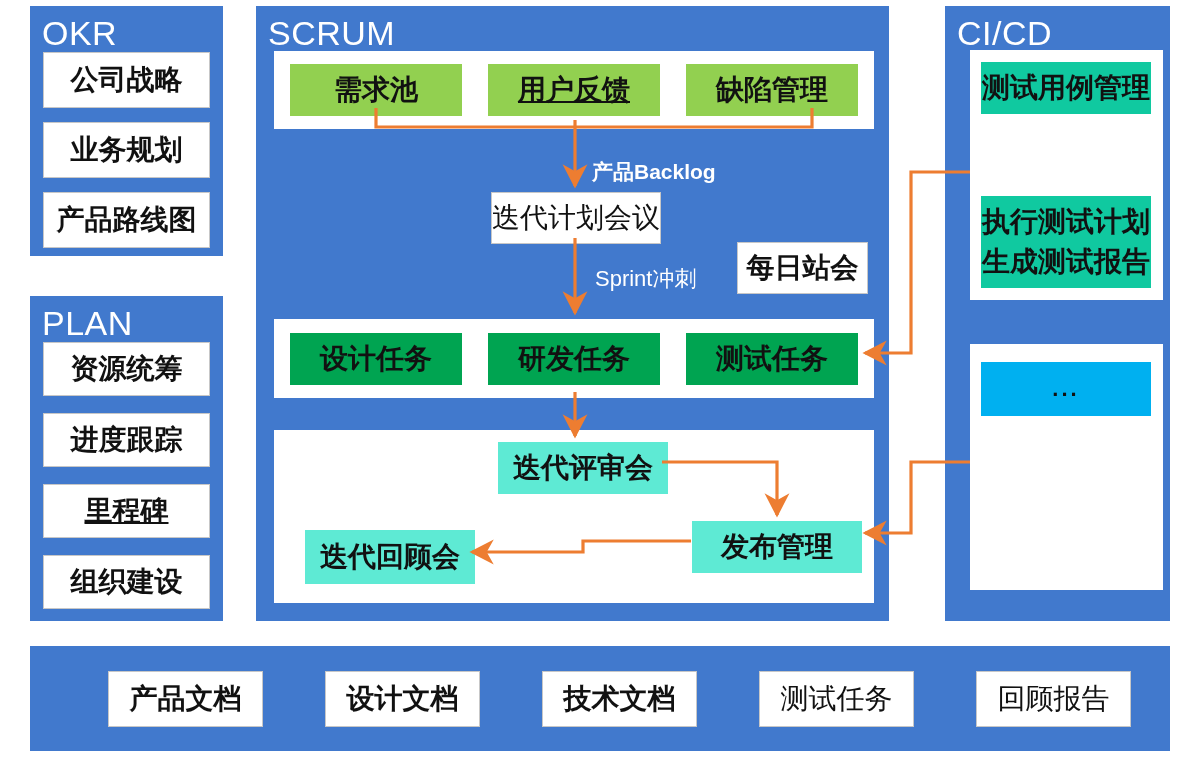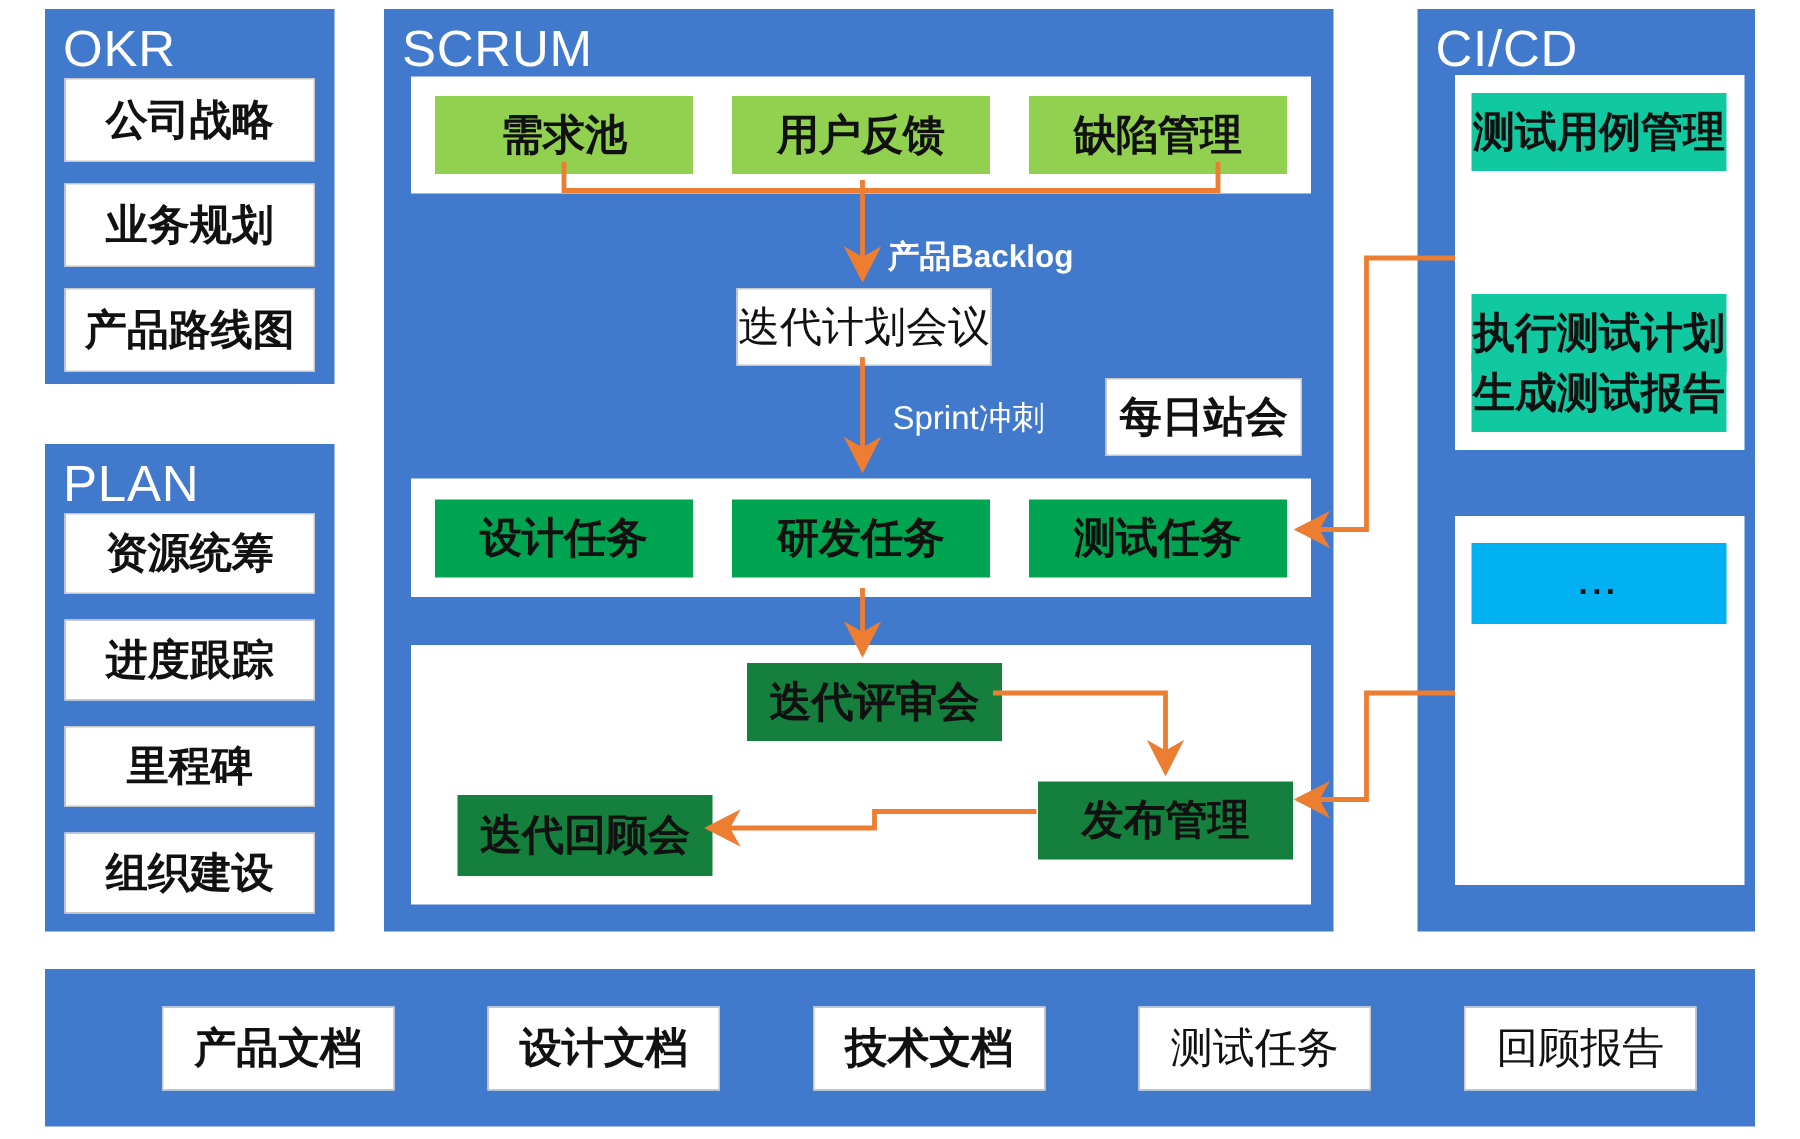--- a/index.html
+++ b/index.html
@@ -18,21 +18,21 @@
 
   .chip{
     position:absolute;display:flex;align-items:center;justify-content:center;
     box-sizing:border-box;color:#111111;font-weight:700;font-size:28px;
     text-align:center;white-space:nowrap;
   }
   .chip.plain{background:#ffffff;border:1px solid #c7c7c7;font-weight:700;}
   .chip.green-light{background:#92D050;}
   .chip.green-dark{background:#00A451;}
   .chip.teal{background:#10C9A0;}
-  .chip.orange{background:#15803d;font-weight:700;}
+  .chip.orange{background:#5eead4;font-weight:700;}
   .chip.cyan{background:#00B0F0;color:#111;font-size:22px;letter-spacing:3px;}
 
   .flow-label{
     position:absolute;color:#ffffff;font-size:21px;font-weight:700;
     white-space:nowrap;line-height:1;
   }
 
   svg.arrows{position:absolute;left:0;top:0;width:1200px;height:759px;overflow:visible;pointer-events:none;}
   .ln{stroke:#ED7D31;stroke-width:3.2;fill:none;stroke-linecap:butt;stroke-linejoin:miter;}
 </style>
@@ -45,40 +45,40 @@
     <div class="panel-title" style="left:12px;top:10px;">OKR</div>
     <div class="chip plain" style="left:13px;top:46px;width:167px;height:56px;">公司战略</div>
     <div class="chip plain" style="left:13px;top:116px;width:167px;height:56px;">业务规划</div>
     <div class="chip plain" style="left:13px;top:186px;width:167px;height:56px;">产品路线图</div>
   </div>
 
   <div class="panel" style="left:30px;top:296px;width:193px;height:325px;">
     <div class="panel-title" style="left:12px;top:10px;">PLAN</div>
     <div class="chip plain" style="left:13px;top:46px;width:167px;height:54px;">资源统筹</div>
     <div class="chip plain" style="left:13px;top:117px;width:167px;height:54px;">进度跟踪</div>
-    <div class="chip plain" style="left:13px;top:188px;width:167px;height:54px;">里程碑</div>
+    <div class="chip plain" style="left:13px;top:188px;width:167px;height:54px;text-decoration:underline;">里程碑</div>
     <div class="chip plain" style="left:13px;top:259px;width:167px;height:54px;">组织建设</div>
   </div>
 
   <div class="panel" style="left:256px;top:6px;width:633px;height:615px;">
     <div class="panel-title" style="left:12px;top:10px;">SCRUM</div>
 
     <div class="white-box" style="left:18px;top:45px;width:600px;height:78px;">
       <div class="chip green-light" style="left:16px;top:13px;width:172px;height:52px;">需求池</div>
-      <div class="chip green-light" style="left:214px;top:13px;width:172px;height:52px;">用户反馈</div>
+      <div class="chip green-light" style="left:214px;top:13px;width:172px;height:52px;text-decoration:underline;">用户反馈</div>
       <div class="chip green-light" style="left:412px;top:13px;width:172px;height:52px;">缺陷管理</div>
     </div>
 
     <div class="flow-label" style="left:336px;top:155px;">产品Backlog</div>
 
     <div class="chip plain" style="left:235px;top:186px;width:170px;height:52px;font-weight:400;">迭代计划会议</div>
 
     <div class="flow-label" style="left:339px;top:262px;font-weight:400;font-size:22px;">Sprint冲刺</div>
 
-    <div class="chip plain" style="left:481px;top:246px;width:131px;height:52px;text-align:right;">每日站会</div>
+    <div class="chip plain" style="left:481px;top:236px;width:131px;height:52px;text-align:right;">每日站会</div>
 
     <div class="white-box" style="left:18px;top:313px;width:600px;height:79px;">
       <div class="chip green-dark" style="left:16px;top:14px;width:172px;height:52px;">设计任务</div>
       <div class="chip green-dark" style="left:214px;top:14px;width:172px;height:52px;">研发任务</div>
       <div class="chip green-dark" style="left:412px;top:14px;width:172px;height:52px;">测试任务</div>
     </div>
 
     <div class="white-box" style="left:18px;top:424px;width:600px;height:173px;">
       <div class="chip orange" style="left:224px;top:12px;width:170px;height:52px;">迭代评审会</div>
       <div class="chip orange" style="left:418px;top:91px;width:170px;height:52px;">发布管理</div>

